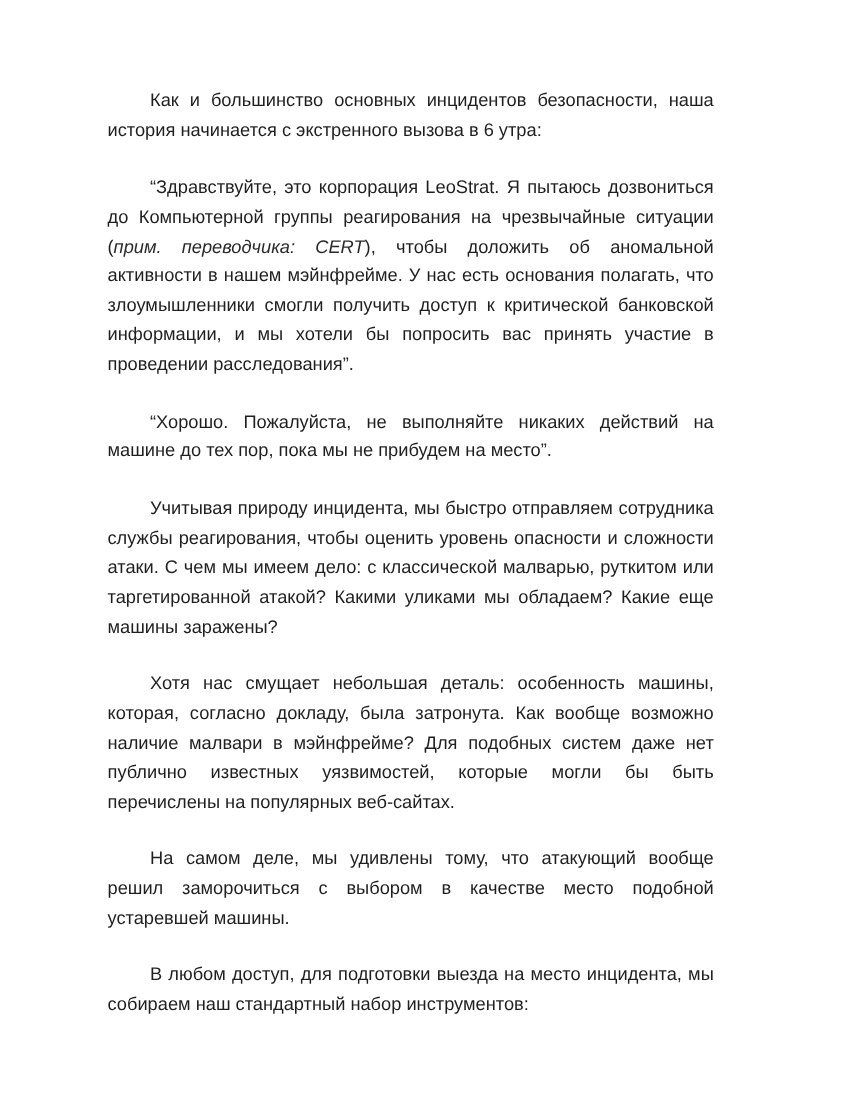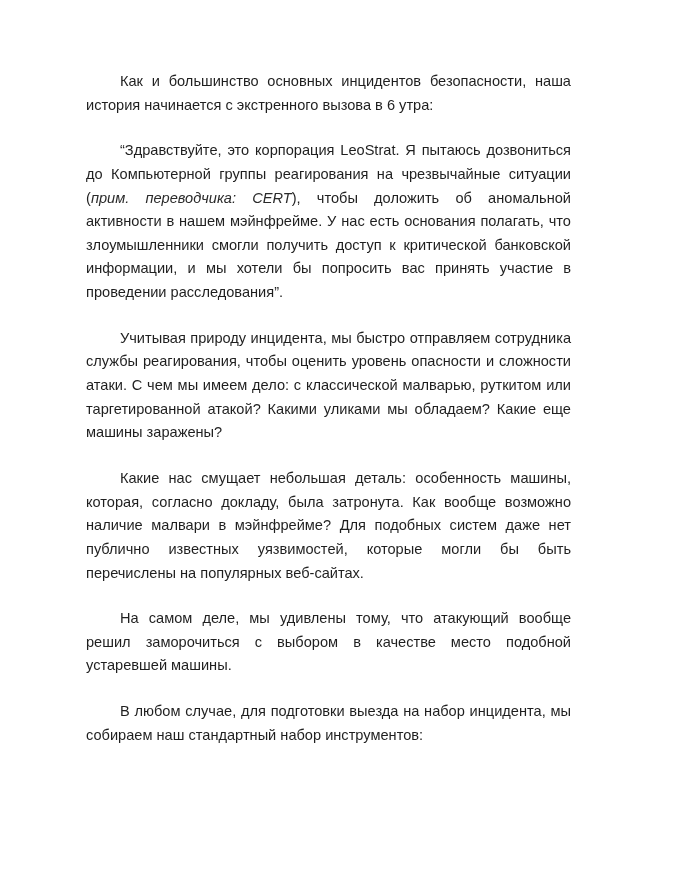--- a/index.html
+++ b/index.html
@@ -45,18 +45,19 @@
     color: #2a2a2a;
   }
 </style>
 </head>
 <body>
 
 <div class="page">
   <div class="doc-body" id="doc-body">
       <p class="para"><span>Как и большинство основных инцидентов безопасности, наша история начинается с экстренного вызова в 6 утра:</span></p>
       <p class="para quote"><span>“Здравствуйте, это корпорация LeoStrat. Я пытаюсь дозвониться до Компьютерной группы реагирования на чрезвычайные ситуации (</span><span class="trans-note">прим. переводчика: CERT</span><span>), чтобы доложить об аномальной активности в нашем мэйнфрейме. У нас есть основания полагать, что злоумышленники смогли получить доступ к критической банковской информации, и мы хотели бы попросить вас принять участие в проведении расследования”.</span></p>
+      <p class="para quote"><span>“Хорошо. Пожалуйста, не выполняйте никаких действий на машине до тех пор, пока мы не прибудем на место”.</span></p>
       <p class="para"><span>Учитывая природу инцидента, мы быстро отправляем сотрудника службы реагирования, чтобы оценить уровень опасности и сложности атаки. С чем мы имеем дело: с классической малварью, руткитом или таргетированной атакой? Какими уликами мы обладаем? Какие еще машины заражены?</span></p>
-      <p class="para"><span>Какие нас смущает небольшая деталь: особенность машины, которая, согласно докладу, была затронута. Как вообще возможно наличие малвари в мэйнфрейме? Для подобных систем даже нет публично известных уязвимостей, которые могли бы быть перечислены на популярных веб-сайтах.</span></p>
+      <p class="para"><span>Хотя нас смущает небольшая деталь: особенность машины, которая, согласно докладу, была затронута. Как вообще возможно наличие малвари в мэйнфрейме? Для подобных систем даже нет публично известных уязвимостей, которые могли бы быть перечислены на популярных веб-сайтах.</span></p>
       <p class="para"><span>На самом деле, мы удивлены тому, что атакующий вообще решил заморочиться с выбором в качестве место подобной устаревшей машины.</span></p>
-      <p class="para"><span>В любом случае, для подготовки выезда на набор инцидента, мы собираем наш стандартный набор инструментов:</span></p>
+      <p class="para"><span>В любом доступ, для подготовки выезда на место инцидента, мы собираем наш стандартный набор инструментов:</span></p>
     </div>
 </div>
 
 </body></html>

